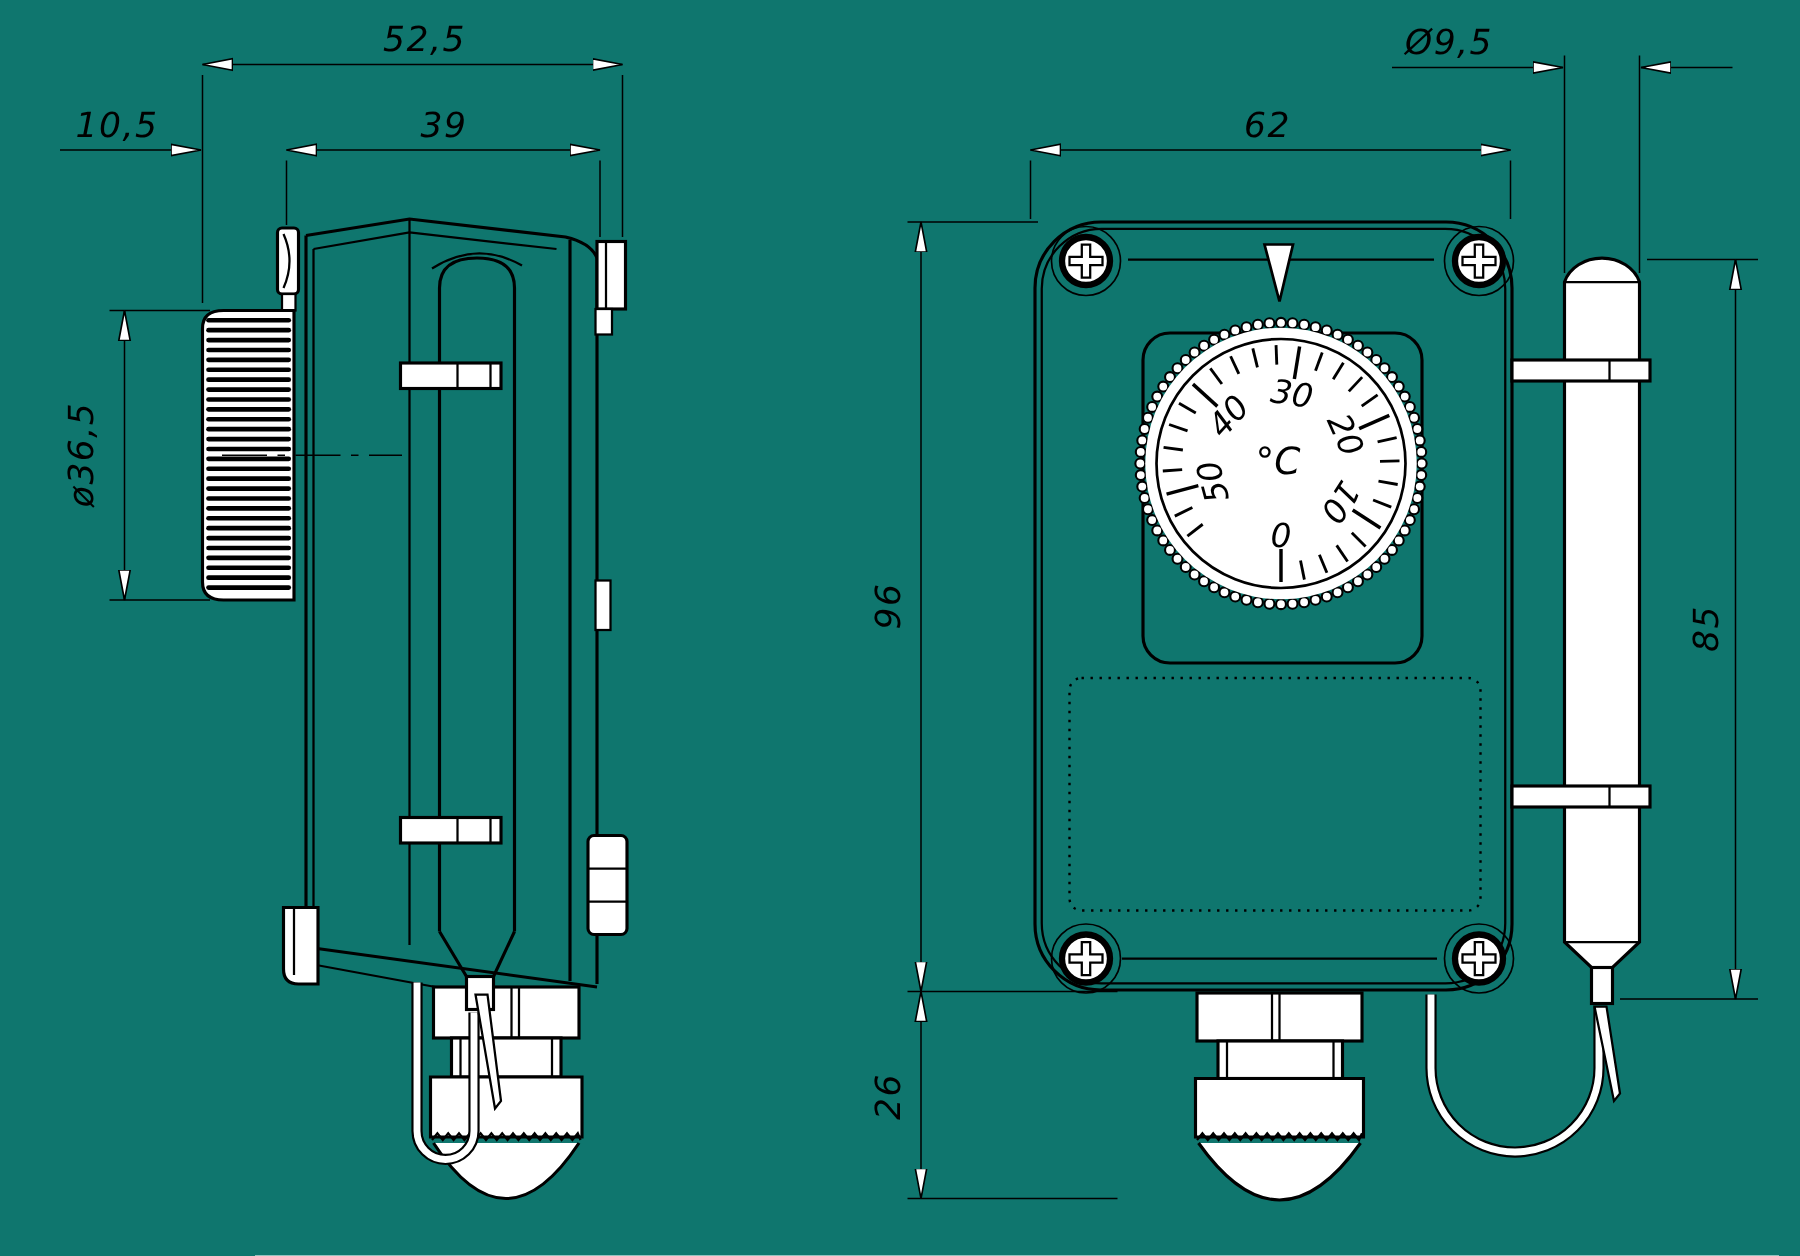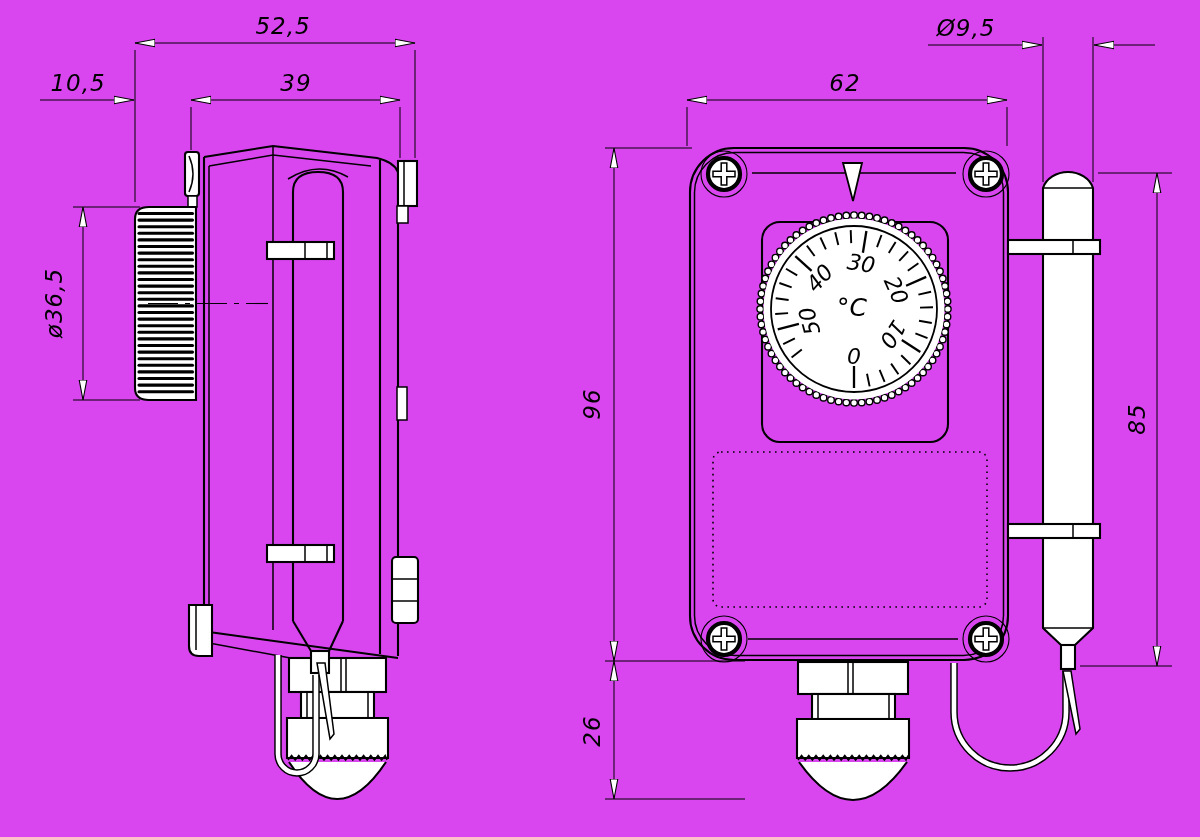--- a/index.html
+++ b/index.html
@@ -1,16 +1,16 @@
 <!DOCTYPE html>
 <html><head>
 <meta charset="utf-8">
 <style>
   html,body{margin:0;padding:0;background:#fff;}
-  .canvas{width:1200px;height:837px;background:#d946ef;position:relative;overflow:hidden;}
+  .canvas{width:1200px;height:837px;background:#0f766e;position:relative;overflow:hidden;}
   svg{display:block;}
   text{font-family:"DejaVu Sans","Liberation Sans",sans-serif;font-style:italic;fill:#000;}
   .dimtxt{font-size:23px;letter-spacing:1px;}
   .line{stroke:#000;fill:none;}
   .thick{stroke-width:2.1;}
   .med{stroke-width:1.5;}
   .thin{stroke-width:1.1;}
   .dim{stroke:#000;stroke-width:1;fill:none;}
   .wfill{fill:#fff;}
   .nofill{fill:none;}

